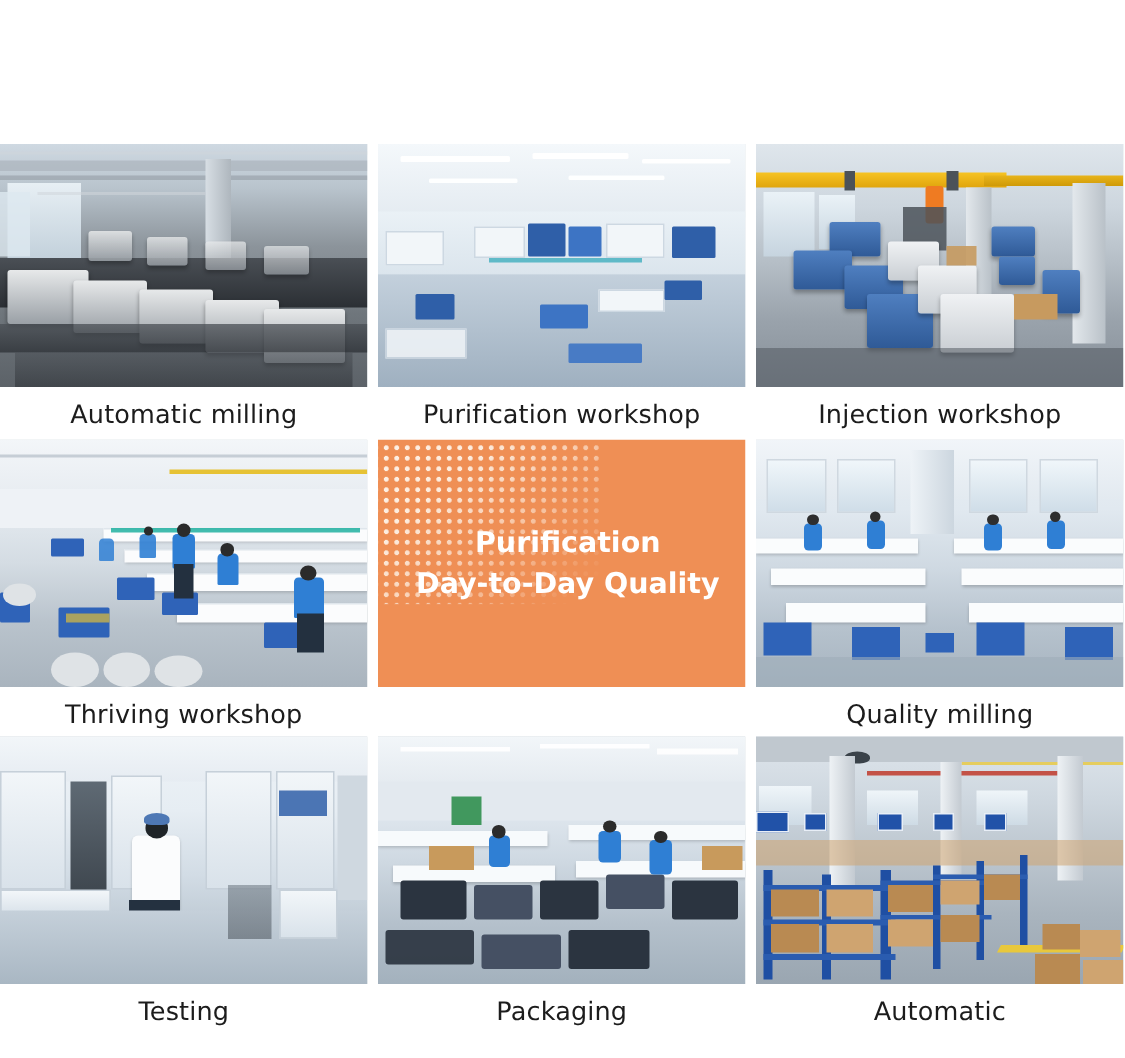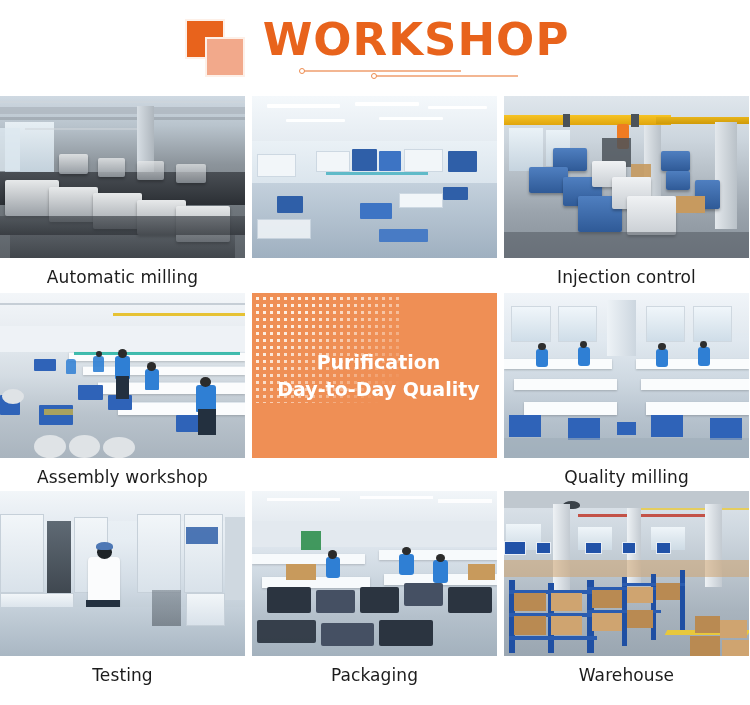--- a/index.html
+++ b/index.html
@@ -173,40 +173,20 @@
   .s-wh .carton{ background:#b98a52; }
   .s-wh .carton-l{ background:#cfa470; }
   .s-wh .yline{ background:#e8c83c; }
   .s-wh .lamp{ background:#3a4249; border-radius:50% 50% 40% 40%; }
 </style>
 </head>
 <body>
 
 <div class="page">
 
-  <div class="header">
-    <div class="header-inner">
-
-      <div class="logo-mark">
-        <div class="logo-sq back"></div>
-        <div class="logo-sq front"></div>
-      </div>
-
-      <div class="title-wrap">
-        <div class="title">WORKSHOP</div>
-        <div class="rule">
-          <div class="rule-line upper"></div>
-          <div class="rule-line lower"></div>
-          <div class="rule-dot d1"></div>
-          <div class="rule-dot d2"></div>
-        </div>
-      </div>
-
-    </div>
-  </div>
 
   <div class="grid">
 
     <div class="cell row1">
       <div class="photo">
         <div class="scene s-mill">
           <div class="lyr win" style="position:absolute"></div>
           <div class="lyr win2" style="position:absolute"></div>
           <div class="lyr beam"></div>
           <div class="lyr beam2"></div>
@@ -249,20 +229,21 @@
           <div class="lyr blue" style="left:80%;top:34%;width:12%;height:13%"></div>
           <div class="lyr teal" style="left:30%;top:47%;width:42%;height:2%;opacity:.7"></div>
           <div class="lyr blue" style="left:10%;top:62%;width:11%;height:10%"></div>
           <div class="lyr blue2" style="left:44%;top:66%;width:13%;height:10%"></div>
           <div class="lyr white-box" style="left:60%;top:60%;width:18%;height:9%"></div>
           <div class="lyr blue" style="left:78%;top:56%;width:10%;height:8%"></div>
           <div class="lyr white-box" style="left:2%;top:76%;width:22%;height:12%;opacity:.85"></div>
           <div class="lyr blue2" style="left:52%;top:82%;width:20%;height:8%;opacity:.9"></div>
         </div>
       </div>
+      <div class="caption">Purification workshop</div>
     </div>
 
     <div class="cell row1">
       <div class="photo">
         <div class="scene s-inj">
           <div class="lyr win" style="left:2%;top:20%;width:14%;height:26%"></div>
           <div class="lyr win" style="left:17%;top:21%;width:10%;height:22%"></div>
           <div class="lyr crane"></div>
           <div class="lyr crane-r"></div>
           <div class="lyr dkframe" style="left:24%;top:11%;width:3%;height:8%"></div>
@@ -279,21 +260,21 @@
           <div class="lyr mach-w" style="left:44%;top:50%;width:16%;height:20%"></div>
           <div class="lyr mach-w" style="left:50%;top:62%;width:20%;height:24%"></div>
           <div class="lyr mach" style="left:64%;top:34%;width:12%;height:12%"></div>
           <div class="lyr mach" style="left:66%;top:46%;width:10%;height:12%"></div>
           <div class="lyr mach" style="left:78%;top:52%;width:10%;height:18%"></div>
           <div class="lyr carton" style="left:70%;top:62%;width:12%;height:10%"></div>
           <div class="lyr carton" style="left:52%;top:42%;width:8%;height:8%;opacity:.9"></div>
           <div class="lyr dkframe" style="left:0;top:84%;width:100%;height:16%;opacity:.5"></div>
         </div>
       </div>
-      <div class="caption">Injection control</div>
+      <div class="caption">Injection workshop</div>
     </div>
 
     <div class="cell row2">
       <div class="photo">
         <div class="scene s-asm">
           <div class="lyr ceil"></div>
           <div class="lyr" style="left:0;top:6%;width:100%;height:1.4%;background:#c6ced6"></div>
           <div class="lyr" style="left:46%;top:12%;width:54%;height:2%;background:#e6c234"></div>
           <div class="lyr" style="left:0;top:20%;width:100%;height:16%;background:#eef2f6"></div>
           <div class="lyr bench" style="left:28%;top:36%;width:72%;height:5%"></div>
@@ -318,21 +299,21 @@
           <div class="lyr shirt" style="left:38%;top:38%;width:4.6%;height:10%;opacity:.9"></div>
           <div class="lyr head" style="left:39%;top:35%;width:2.8%;height:4%"></div>
           <div class="lyr shirt" style="left:27%;top:40%;width:4%;height:9%;opacity:.85"></div>
           <div class="lyr part" style="left:14%;top:86%;width:13%;height:14%"></div>
           <div class="lyr part" style="left:28%;top:86%;width:13%;height:14%"></div>
           <div class="lyr part" style="left:42%;top:87%;width:13%;height:13%"></div>
           <div class="lyr part" style="left:1%;top:58%;width:9%;height:9%"></div>
           <div class="lyr" style="left:18%;top:70%;width:12%;height:4%;background:#c8b24a;opacity:.8"></div>
         </div>
       </div>
-      <div class="caption">Assembly workshop</div>
+      <div class="caption">Thriving workshop</div>
     </div>
 
     <div class="cell row2">
       <div class="promo">
         <div class="promo-dots"></div>
         <div class="promo-text">
           <span class="l1">Purification</span>
           <span class="l2">Day-to-Day Quality</span>
         </div>
       </div>
@@ -470,17 +451,17 @@
           <div class="lyr carton" style="left:62%;top:56%;width:10%;height:10%"></div>
           <div class="lyr carton-l" style="left:36%;top:74%;width:12%;height:11%"></div>
           <div class="lyr carton" style="left:50%;top:72%;width:11%;height:11%"></div>
           <div class="lyr yline" style="left:66%;top:84%;width:34%;height:3%;transform:skewX(-28deg)"></div>
           <div class="lyr carton" style="left:78%;top:76%;width:10%;height:10%"></div>
           <div class="lyr carton-l" style="left:88%;top:78%;width:11%;height:11%"></div>
           <div class="lyr carton" style="left:76%;top:88%;width:12%;height:12%"></div>
           <div class="lyr carton-l" style="left:89%;top:90%;width:11%;height:10%"></div>
         </div>
       </div>
-      <div class="caption">Warehouse</div>
+      <div class="caption">Automatic</div>
     </div>
 
   </div>
 </div>
 
 </body></html>

